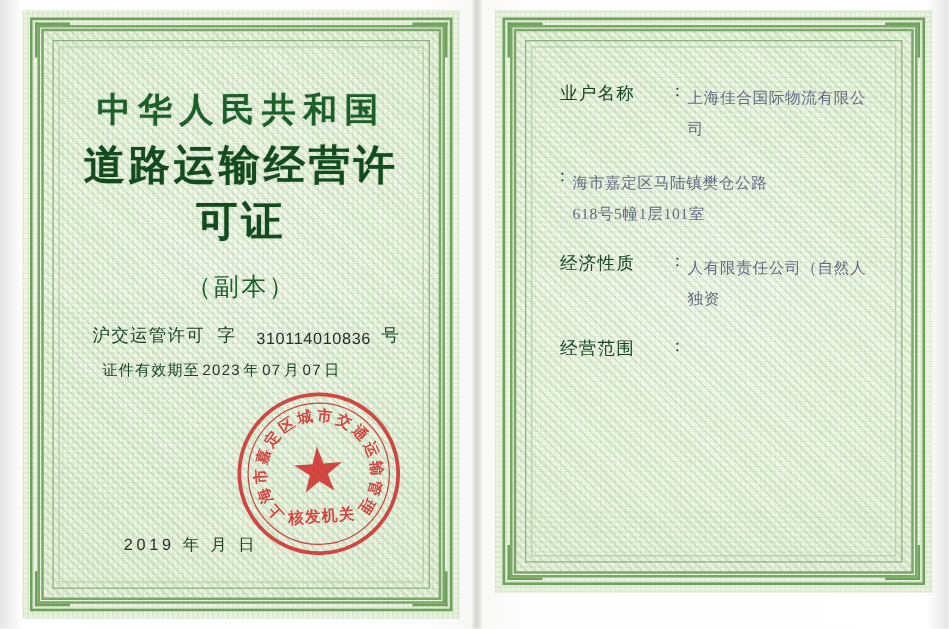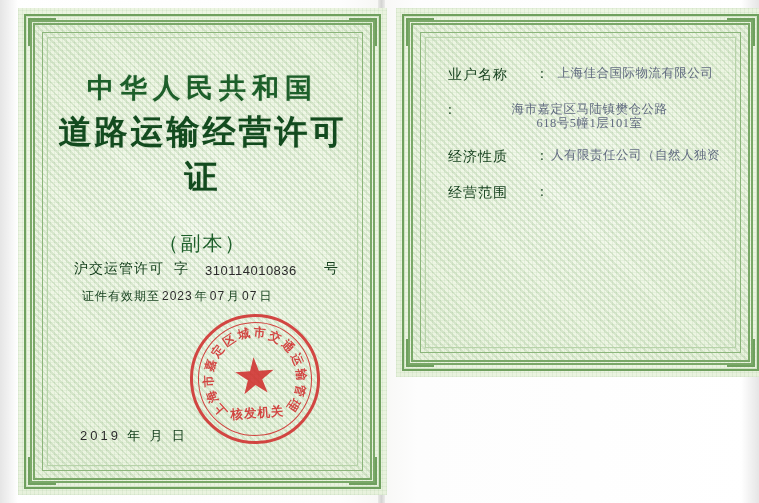--- a/index.html
+++ b/index.html
@@ -33,27 +33,26 @@
     height: 503px;
     background: linear-gradient(90deg, rgba(0,0,0,0.06), rgba(0,0,0,0.14), rgba(0,0,0,0.05));
   }
   
   .panel {
     position: absolute;
     background:
       repeating-linear-gradient(90deg, rgba(120,170,110,0.10) 0px, rgba(120,170,110,0.10) 1px, rgba(255,255,255,0) 1px, rgba(255,255,255,0) 4px),
       repeating-linear-gradient(0deg, rgba(120,170,110,0.09) 0px, rgba(120,170,110,0.09) 1px, rgba(255,255,255,0) 1px, rgba(255,255,255,0) 4px),
       radial-gradient(circle at 50% 45%, #f4f9ee 0%, #eef6e4 55%, #e7f1dc 100%);
-    padding-left: 19px;
   }
   .panel-left {
     left: 18px; top: 8px; width: 350px; height: 487px;
   }
   .panel-right {
-    left: 396px; top: 8px; width: 350px; height: 369px;
+    left: 396px; top: 8px; width: 350px; height: 466px;
   }
   
   .frame-outer {
     position: absolute;
     inset: 6px;
     border: 2px solid #6fa05e;
     box-shadow: inset 0 0 0 1px #cfe3c2;
   }
   .frame-mid {
     position: absolute;
@@ -101,21 +100,21 @@
   .title {
     margin-top: 4px;
     text-align: center;
     font-size: 33px;
     letter-spacing: 3px;
     color: #134b1f;
     font-weight: bold;
     text-shadow: 0 0 1px rgba(20,80,30,0.4);
   }
   .subtitle {
-    margin-top: 30px;
+    margin-top: 16px;
     text-align: center;
     font-size: 20px;
     letter-spacing: 2px;
     color: #1d5f2a;
   }
   .licence-line {
     position: absolute;
     left: 22px;
     right: 14px;
     top: 218px;
@@ -145,21 +144,21 @@
     letter-spacing: 1px;
   }
   .valid-line .v {
     font-family: "Liberation Sans", sans-serif;
     color: #2b2b2b;
     padding: 0 2px;
     text-align: right;
   }
   .date-line {
     position: absolute;
-    left: 28px;
+    left: 47px;
     top: 385px;
     font-size: 13px;
     color: #17421f;
     letter-spacing: 3px;
   }
   .date-line .y {
     font-family: "Liberation Sans", sans-serif;
     color: #2b2b2b;
   }
   
@@ -239,23 +238,22 @@
   }
   .field .f-colon {
     width: 10px;
     flex: none;
   }
   .field .f-value {
     flex: 1;
     font-size: 12.5px;
     color: #57617a;
     letter-spacing: 0.5px;
-    line-height: 14px;
+    line-height: 25px;
     opacity: 0.92;
-    text-align: center;
   }
   .field .f-value .l2 { display: block; }
   .bleed-edge {
     position: absolute;
     left: 0; top: 0; width: 18px; height: 503px;
     background: linear-gradient(90deg, rgba(0,0,0,0.10), rgba(0,0,0,0));
   }
   .bleed-edge.r {
     left: auto; right: 0;
     background: linear-gradient(270deg, rgba(0,0,0,0.10), rgba(0,0,0,0));

